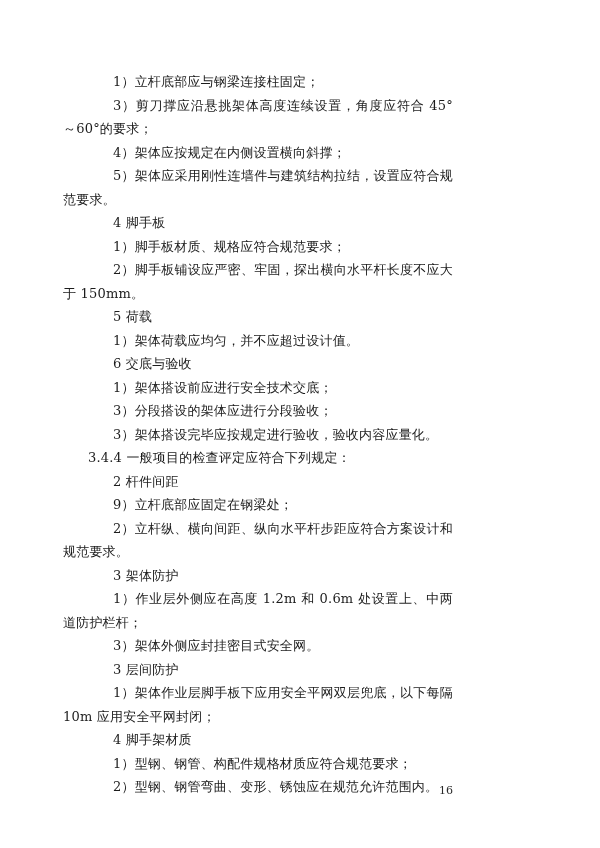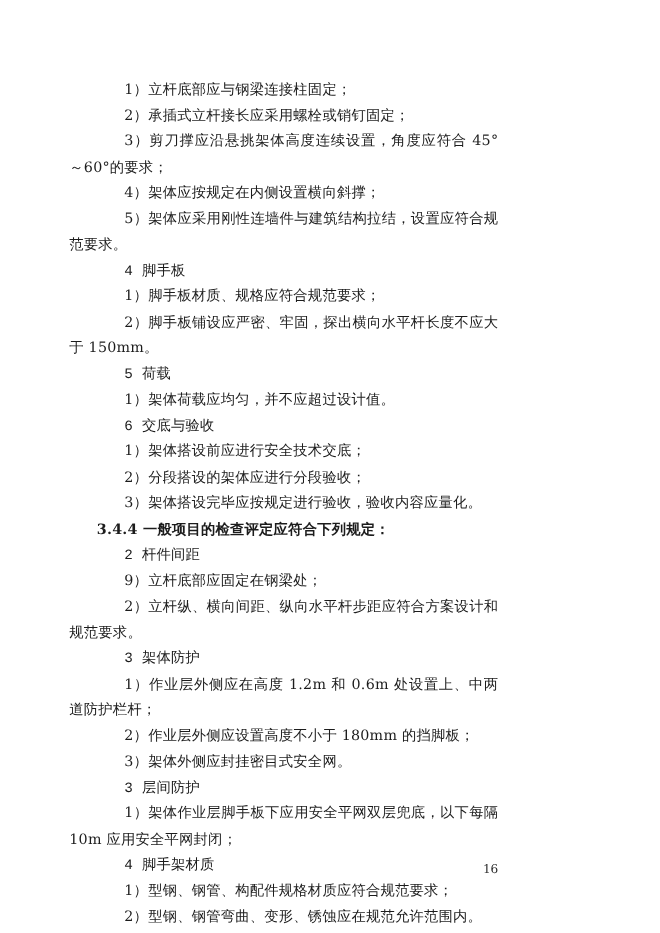--- a/index.html
+++ b/index.html
@@ -21,57 +21,55 @@
     left: 63px;
     right: 63px;
     top: 70px;
     font-size: 13px;
     line-height: 23.5px;
     text-align: justify;
     letter-spacing: 0.2px;
   }
   .para { margin: 0; }
   .p-item { text-indent: 50px; }
-  .p-head { text-indent: 50px; font-family: Liberation Mono, monospace; }
-  .p-section { text-indent: 25px; font-weight: bold; }
+  .p-head { text-indent: 50px; }
+  .p-section { text-indent: 25px; }
   .page-number {
     position: absolute;
     top: 784px;
     right: 63px;
     font-size: 11px;
     color: #2a2a2a;
     text-align: center;
   }
 </style>
 </head>
 <body>
 
 <div class="page">
   <div class="doc-body">
     <p class="para p-item">1）立杆底部应与钢梁连接柱固定；</p>
-    <p class="para p-item">2）承插式立杆接长应采用螺栓或销钉固定；</p>
     <p class="para p-item">3）剪刀撑应沿悬挑架体高度连续设置，角度应符合 45°～60°的要求；</p>
     <p class="para p-item">4）架体应按规定在内侧设置横向斜撑；</p>
     <p class="para p-item">5）架体应采用刚性连墙件与建筑结构拉结，设置应符合规范要求。</p>
     <p class="para p-head">4 脚手板</p>
     <p class="para p-item">1）脚手板材质、规格应符合规范要求；</p>
     <p class="para p-item">2）脚手板铺设应严密、牢固，探出横向水平杆长度不应大于 150mm。</p>
     <p class="para p-head">5 荷载</p>
     <p class="para p-item">1）架体荷载应均匀，并不应超过设计值。</p>
     <p class="para p-head">6 交底与验收</p>
     <p class="para p-item">1）架体搭设前应进行安全技术交底；</p>
-    <p class="para p-item">2）分段搭设的架体应进行分段验收；</p>
+    <p class="para p-item">3）分段搭设的架体应进行分段验收；</p>
     <p class="para p-item">3）架体搭设完毕应按规定进行验收，验收内容应量化。</p>
     <p class="para p-section">3.4.4 一般项目的检查评定应符合下列规定：</p>
     <p class="para p-head">2 杆件间距</p>
     <p class="para p-item">9）立杆底部应固定在钢梁处；</p>
     <p class="para p-item">2）立杆纵、横向间距、纵向水平杆步距应符合方案设计和规范要求。</p>
     <p class="para p-head">3 架体防护</p>
     <p class="para p-item">1）作业层外侧应在高度 1.2m 和 0.6m 处设置上、中两道防护栏杆；</p>
-    <p class="para p-item">2）作业层外侧应设置高度不小于 180mm 的挡脚板；</p>
     <p class="para p-item">3）架体外侧应封挂密目式安全网。</p>
     <p class="para p-head">3 层间防护</p>
     <p class="para p-item">1）架体作业层脚手板下应用安全平网双层兜底，以下每隔 10m 应用安全平网封闭；</p>
     <p class="para p-head">4 脚手架材质</p>
     <p class="para p-item">1）型钢、钢管、构配件规格材质应符合规范要求；</p>
     <p class="para p-item">2）型钢、钢管弯曲、变形、锈蚀应在规范允许范围内。</p>
   </div>
   <div class="page-number">16</div>
 </div>
 

